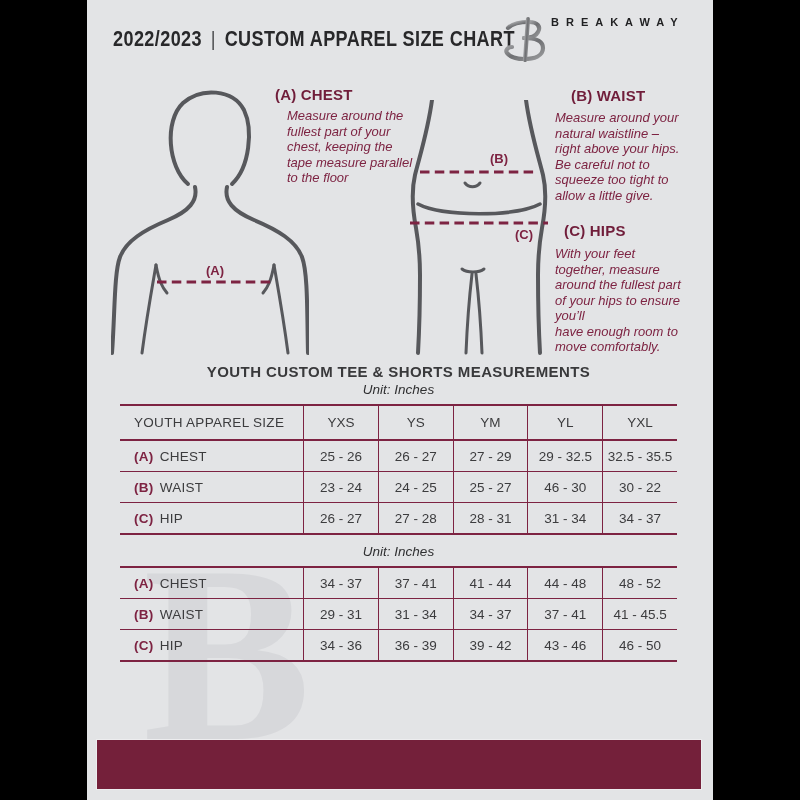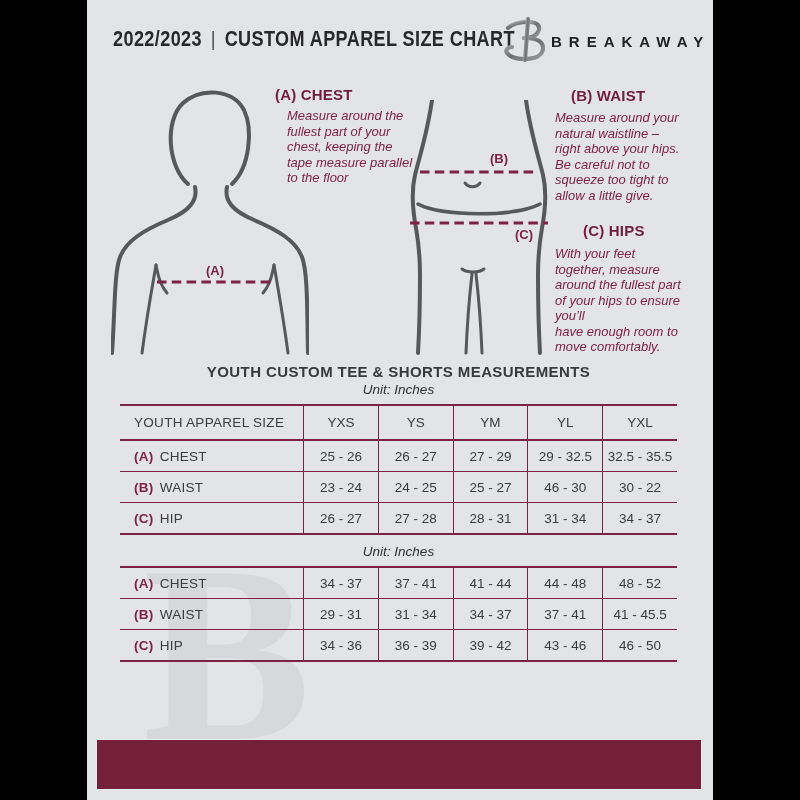--- a/index.html
+++ b/index.html
@@ -21,22 +21,22 @@
   .hdr-left {
     position:absolute; left:26px; top:26px; z-index:1;
     display:flex; align-items:center; gap:11px;
     transform:scaleX(0.82); transform-origin:left center;
     font-weight:bold; font-size:22px; color:#28282a; letter-spacing:0.5px;
     white-space:nowrap;
   }
   .hdr-sep { font-weight:400; font-size:20px; color:#3a3a3c; }
   .logo { position:absolute; left:417px; top:16px; z-index:1; }
   .brand {
-    position:absolute; left:464px; top:33px; z-index:1;
-    font-size:15px; font-weight:bold; letter-spacing:7px; color:#212123;
+    position:absolute; left:464px; top:16px; z-index:1;
+    font-size:11px; font-weight:bold; letter-spacing:7px; color:#212123;
     white-space:nowrap;
   }
   
   .fig { position:absolute; z-index:1; }
   .gh {
     position:absolute; z-index:1; font-size:15px; font-weight:bold;
     color:#701d3a; letter-spacing:0.2px;margin-left:16px;
   }
   .gt {
     position:absolute; z-index:1; font-size:13px; font-style:italic;
@@ -145,21 +145,21 @@
 to the floor</div>
 
   <div class="gh" style="left:468px; top:87px;">(B) WAIST</div>
   <div class="gt" style="left:468px; top:110px; width:160px;">Measure around your
 natural waistline –
 right above your hips.
 Be careful not to
 squeeze too tight to
 allow a little give.</div>
 
-  <div class="gh" style="left:480px; top:222px;">(C) HIPS</div>
+  <div class="gh" style="left:461px; top:222px;">(C) HIPS</div>
   <div class="gt" style="left:468px; top:246px; width:165px;">With your feet
 together, measure
 around the fullest part
 of your hips to ensure
 you’ll
 have enough room to
 move comfortably.</div>
 
   <div class="tbl-section" style="top:363px;">
     <div class="tbl-title">YOUTH CUSTOM TEE &amp; SHORTS MEASUREMENTS</div>

